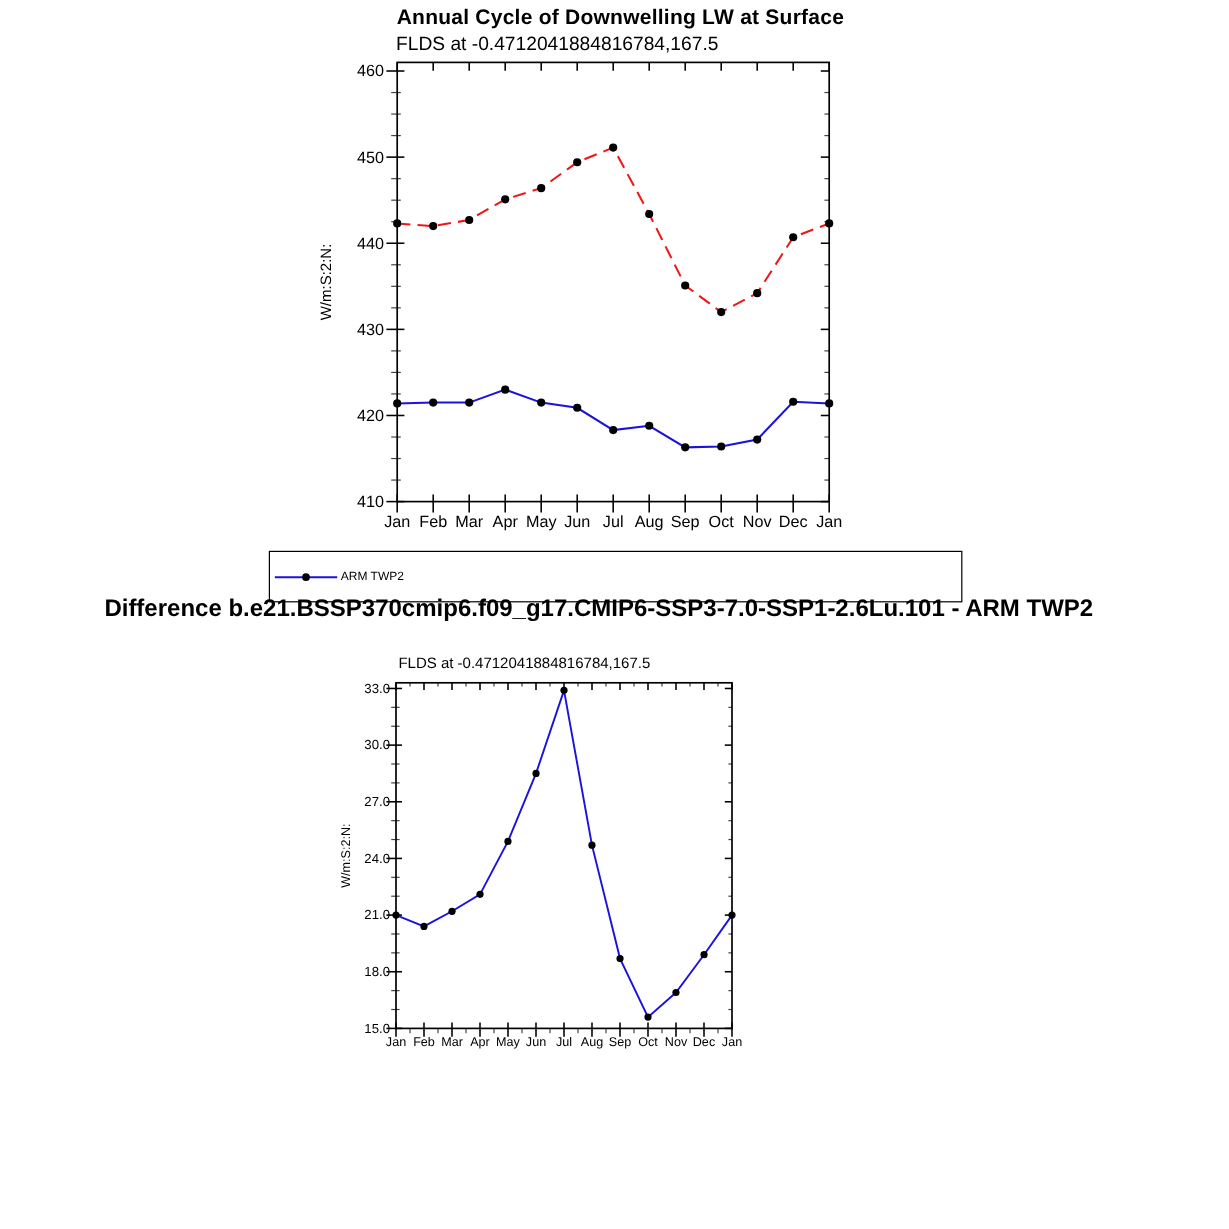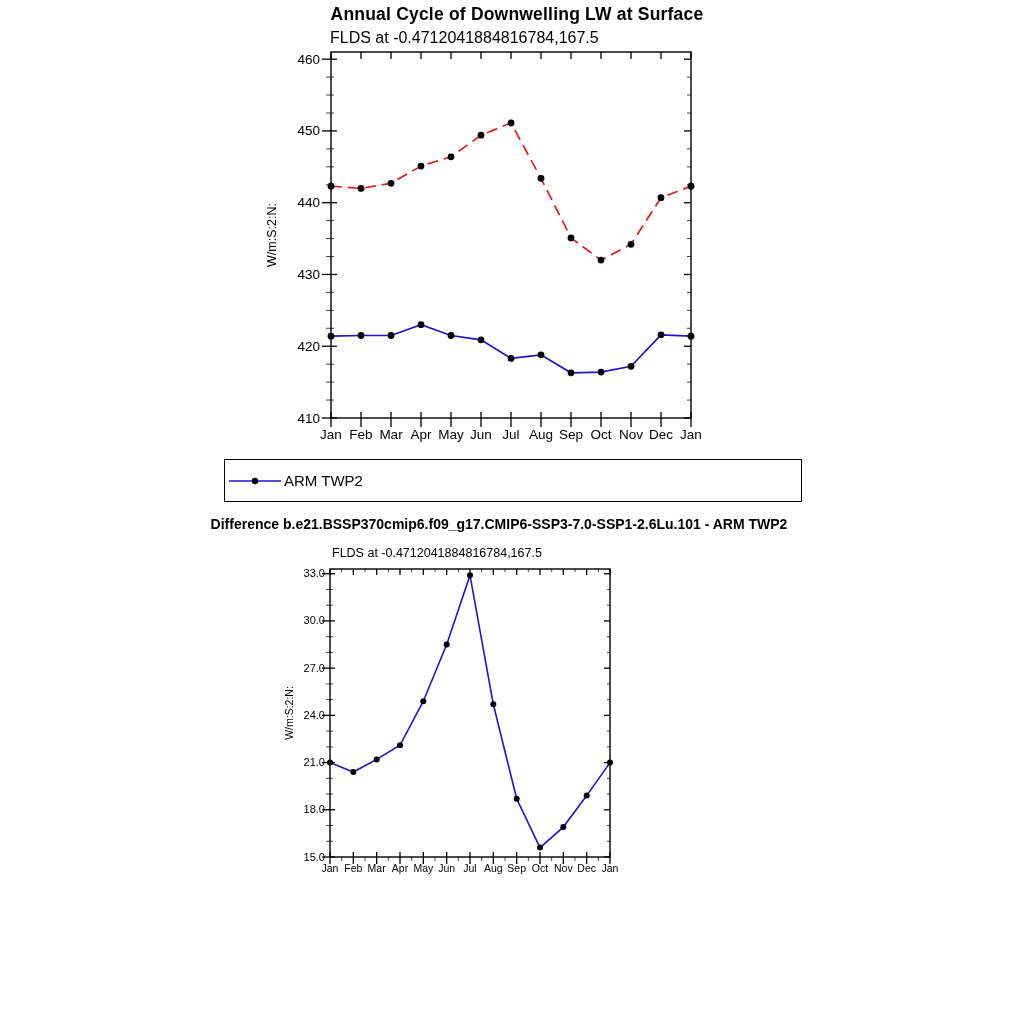--- a/index.html
+++ b/index.html
@@ -16,23 +16,23 @@
   .plots{left:0;top:0;}
   .plots text{font-family:"Liberation Sans",sans-serif;fill:#000;}
   .legend{left:224px;top:459px;width:578px;height:43px;border:1.3px solid #000;
           box-sizing:border-box;background:#fff;display:flex;flex-direction:column;
           justify-content:space-evenly;padding:1px 2px 1px 3px;}
   .legend-row{display:flex;align-items:center;height:19px;}
   .lsample{flex:0 0 54px;width:54px;height:14px;}
   .lsample .solid-blue{stroke:var(--series-blue);stroke-width:1.7;}
   .lsample .dashed-red{stroke:var(--series-red);stroke-width:1.6;stroke-dasharray:8 5;}
   .lsample .dot{fill:#000;}
-  .legend-label{font-size:15px;white-space:nowrap;margin-left:2px;}
-  .bottom-title{left:0;top:516px;width:998px;text-align:center;
-                font-size:14px;font-weight:bold;}
+  .legend-label{font-size:10px;white-space:nowrap;margin-left:2px;}
+  .bottom-title{left:0;top:496px;width:998px;text-align:center;
+                font-size:20px;font-weight:bold;}
   .bottom-subtitle{left:332px;top:546px;font-size:12.5px;}
 </style>
 </head>
 <body>
 
 <div class="abs top-title">Annual Cycle of Downwelling LW at Surface</div>
 <div class="abs top-subtitle">FLDS at -0.4712041884816784,167.5</div>
 <div class="abs ylab1">W/m:S:2:N:</div>
 
 <svg class="abs plots" width="1024" height="900">

